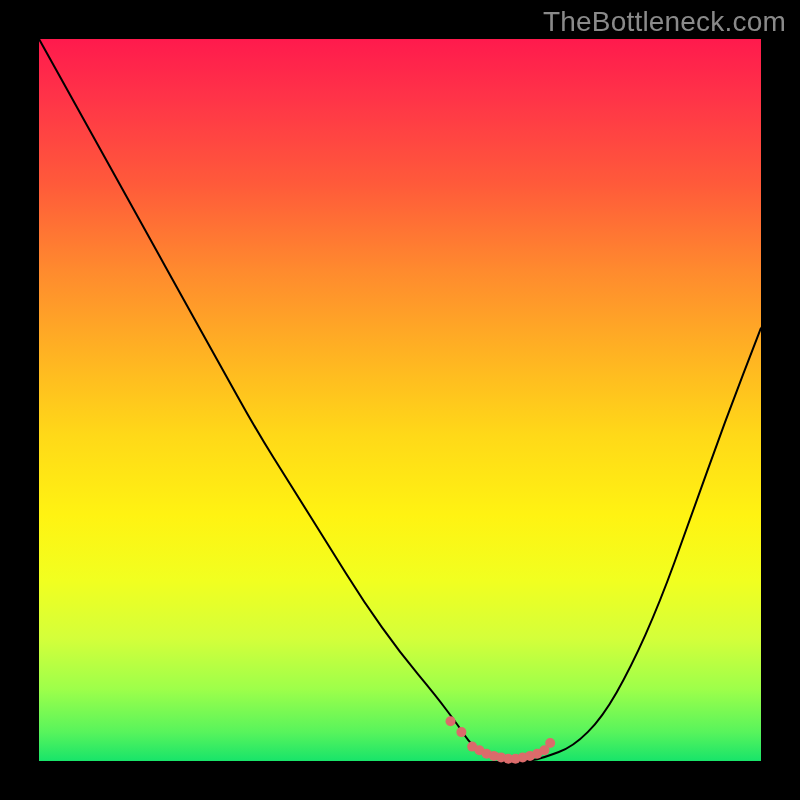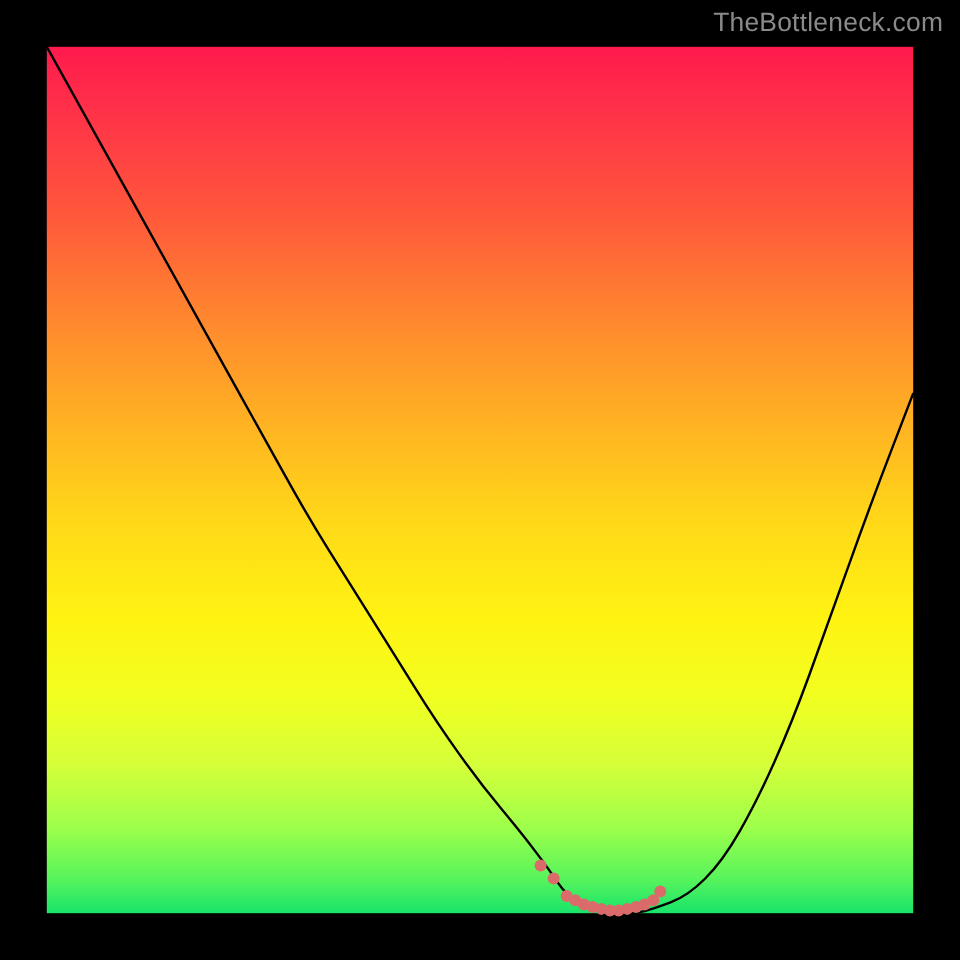--- a/index.html
+++ b/index.html
@@ -36,21 +36,21 @@
       #d4ff3a 83%,
       #9eff4a 90%,
       #58f45c 96%,
       #18e46a 100%);
   }
   .watermark {
     position: absolute;
     top: 6px;
     right: 14px;
     color: #8a8a8a;
-    font-size: 22px;
+    font-size: 28px;
     font-weight: 500;
     letter-spacing: 0.2px;
     user-select: none;
   }
   svg.curves {
     position: absolute;
     left: 0;
     top: 0;
     width: 722px;
     height: 722px;

